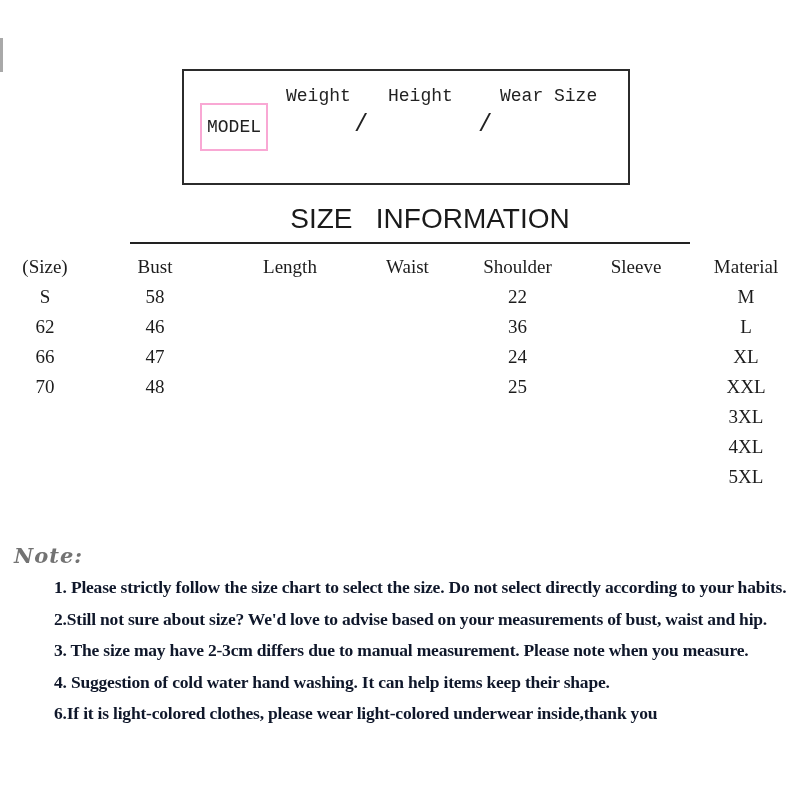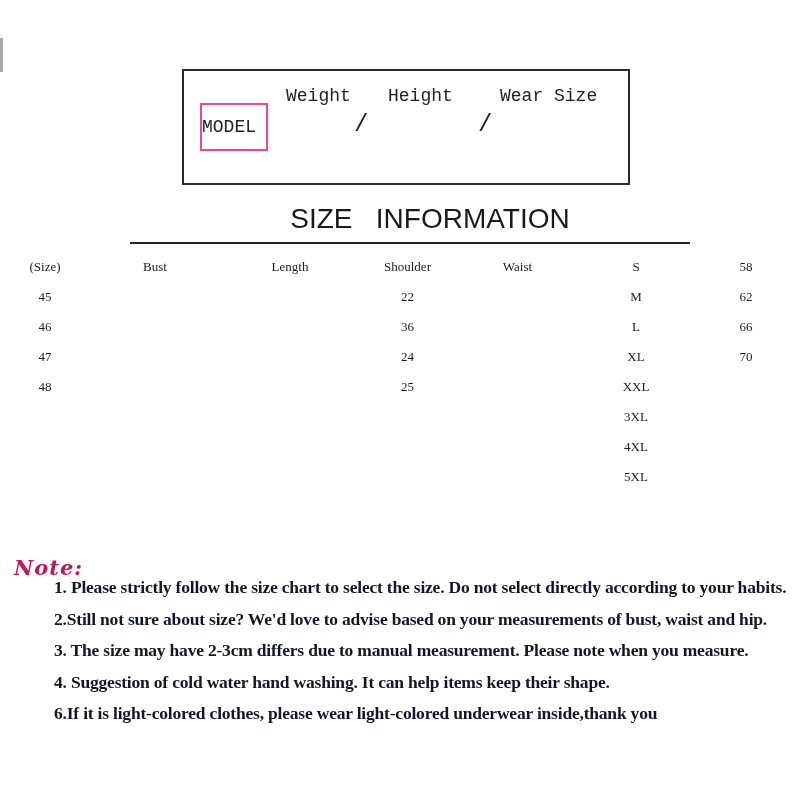--- a/index.html
+++ b/index.html
@@ -36,24 +36,24 @@
     height: 112px;
     border: 2px solid #2b2b2b;
     font-family: "Liberation Mono", "DejaVu Sans Mono", monospace;
   }
   .model-label-box {
     position: absolute;
     left: 16px;
     top: 32px;
     width: 64px;
     height: 44px;
-    border: 2px solid #ec4899;
+    border: 2px solid #f9a8d4;
     display: flex;
     align-items: center;
-    justify-content: flex-start;
+    justify-content: center;
     font-size: 18px;
     letter-spacing: 0px;
     color: #222;
   }
   .model-col {
     position: absolute;
     top: 15px;
     font-size: 18px;
     font-weight: normal;
     color: #222;
@@ -95,21 +95,21 @@
   }
 
   
   .size-table {
     position: absolute;
     left: 0;
     top: 252px;
     display: grid;
     grid-template-columns: 90px 130px 140px 95px 125px 112px 108px;
     grid-auto-rows: 30px;
-    font-size: 13px;
+    font-size: 19px;
   }
   .size-table .cell {
     display: flex;
     align-items: center;
     justify-content: center;
     white-space: nowrap;
     color: #1c1c1c;
   }
 
   
@@ -159,26 +159,27 @@
   </div>
 
   <div class="size-title">SIZE   INFORMATION</div>
   <div class="title-rule"></div>
 
   <div class="size-table">
 
     <div class="cell">(Size)</div>
     <div class="cell">Bust</div>
     <div class="cell">Length</div>
+    <div class="cell">Waist</div>
     <div class="cell">Shoulder</div>
-    <div class="cell">Waist</div>
+    <div class="cell">Sleeve</div>
+    <div class="cell">Material</div>
 
     <div class="cell">S</div>
     <div class="cell">58</div>
-    <div class="cell">45</div>
     <div class="cell"></div>
     <div class="cell"></div>
     <div class="cell">22</div>
     <div class="cell"></div>
 
     <div class="cell">M</div>
     <div class="cell">62</div>
     <div class="cell">46</div>
     <div class="cell"></div>
     <div class="cell"></div>
@@ -227,21 +228,21 @@
 
     <div class="cell">5XL</div>
     <div class="cell"></div>
     <div class="cell"></div>
     <div class="cell"></div>
     <div class="cell"></div>
     <div class="cell"></div>
     <div class="cell"></div>
   </div>
 
-  <div class="note-heading" style="color: #be185d; margin-top: 12px;">Note:</div>
+  <div class="note-heading" style="color: #737373;">Note:</div>
   <div class="notes-list">
     <p class="note-item">1. Please strictly follow the size chart to select the size. Do not select directly according to your habits.</p>
     <p class="note-item">2.Still not sure about size? We'd love to advise based on your measurements of bust, waist and hip.</p>
     <p class="note-item">3. The size may have 2-3cm differs due to manual measurement. Please note when you measure.</p>
     <p class="note-item">4. Suggestion of cold water hand washing. It can help items keep their shape.</p>
     <p class="note-item">6.If it is light-colored clothes, please wear light-colored underwear inside,thank you</p>
   </div>
 
 </div>
 

